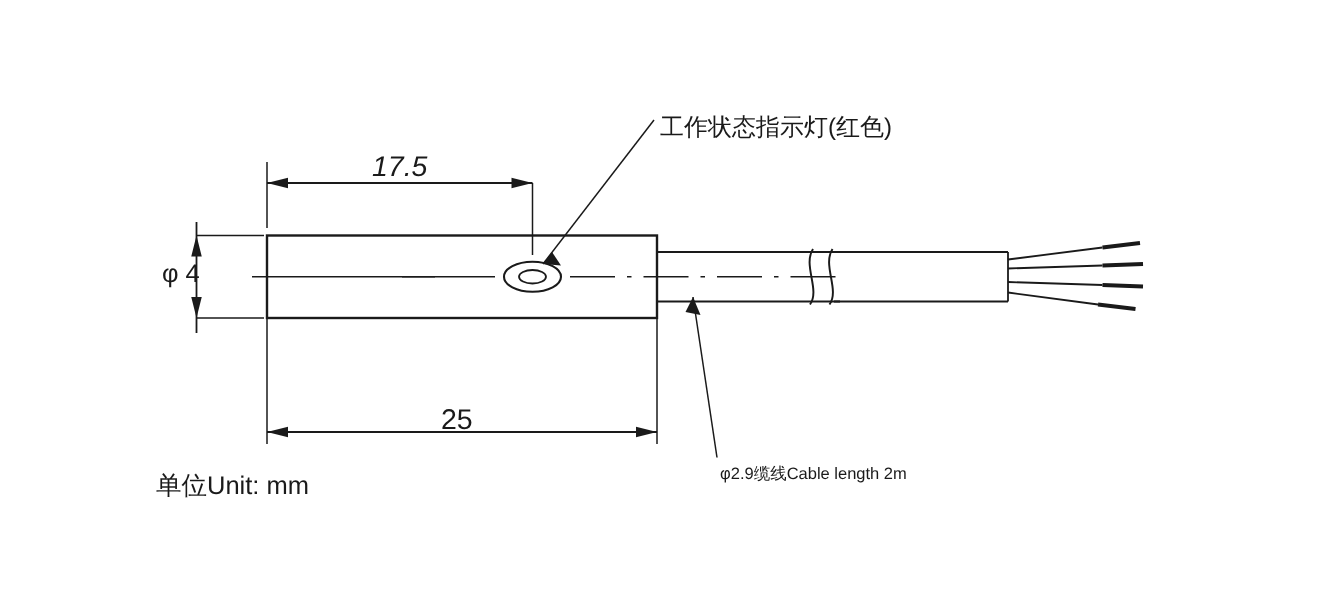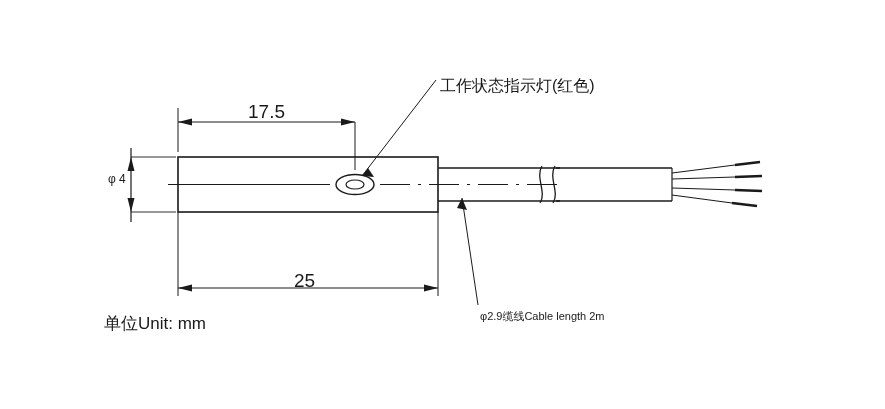--- a/index.html
+++ b/index.html
@@ -36,29 +36,30 @@
   .lbl-dim {
     font-size: 19px;
   }
   .lbl-unit {
     font-size: 17px;
   }
   .lbl-cable {
     font-size: 11px;
   }
   .lbl-phi {
-    font-size: 12px;
+    font-size: 17px;
   }
   #label-indicator {
     left: 440px;
     top: 36px;
   }
   #label-175 {
     left: 248px;
     top: 100px;
+    font-style: italic;
   }
   #label-25 {
     left: 294px;
     top: 269px;
     text-align: right;
   }
   #label-phi4 {
     left: 108px;
     top: 172px;
   }

